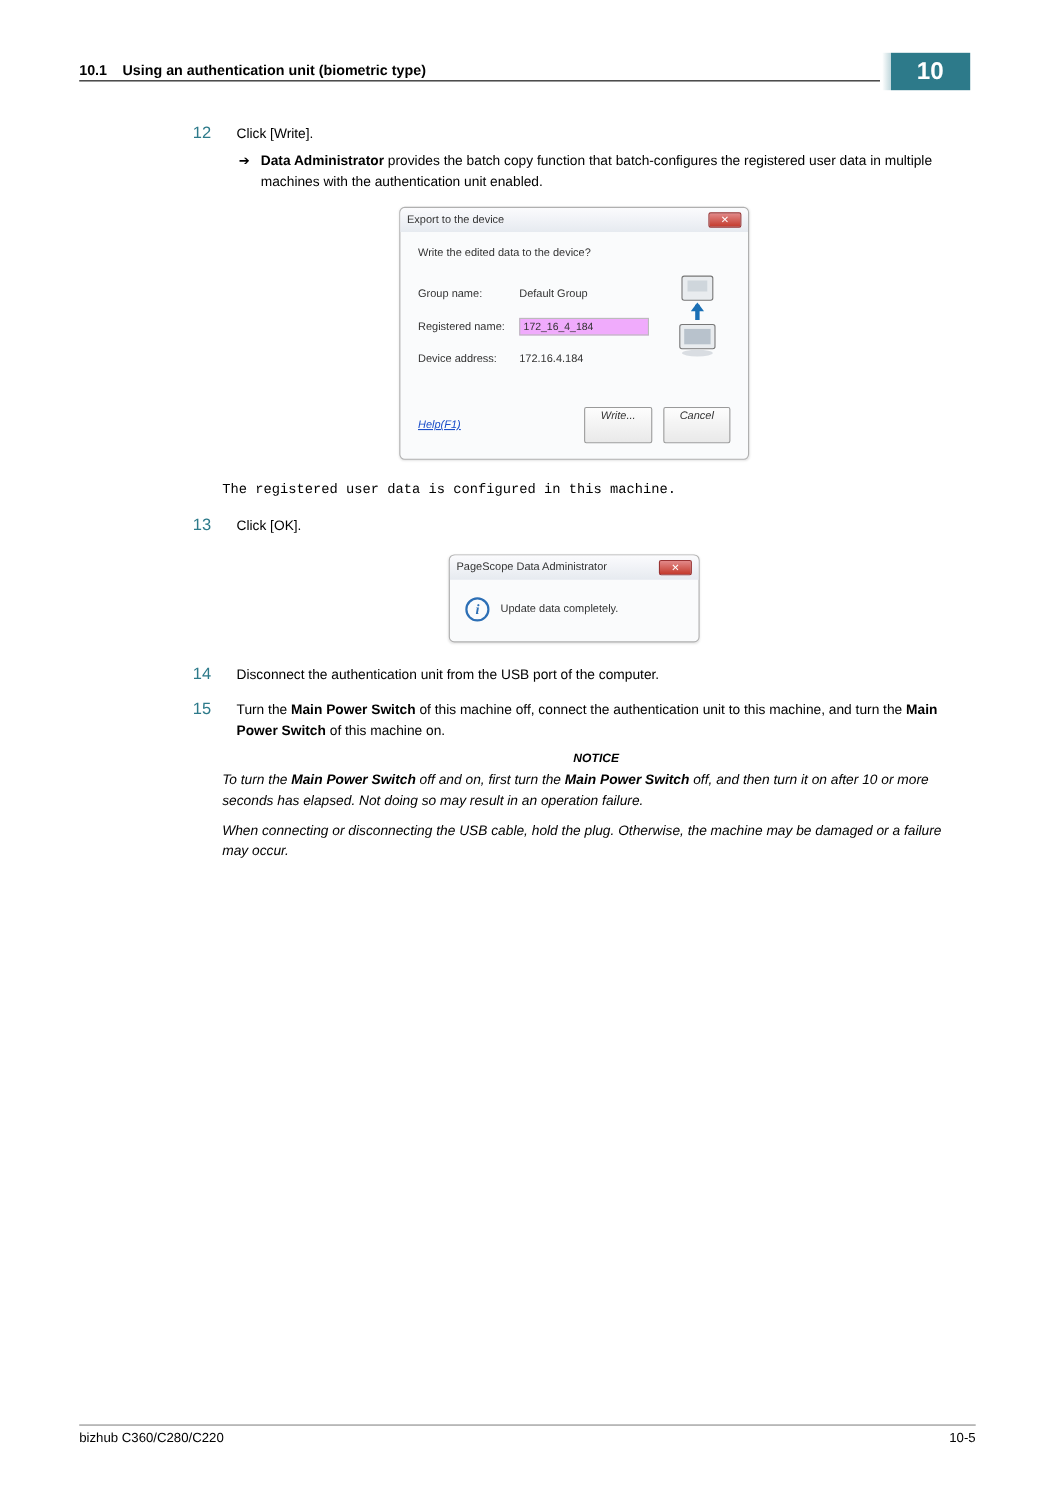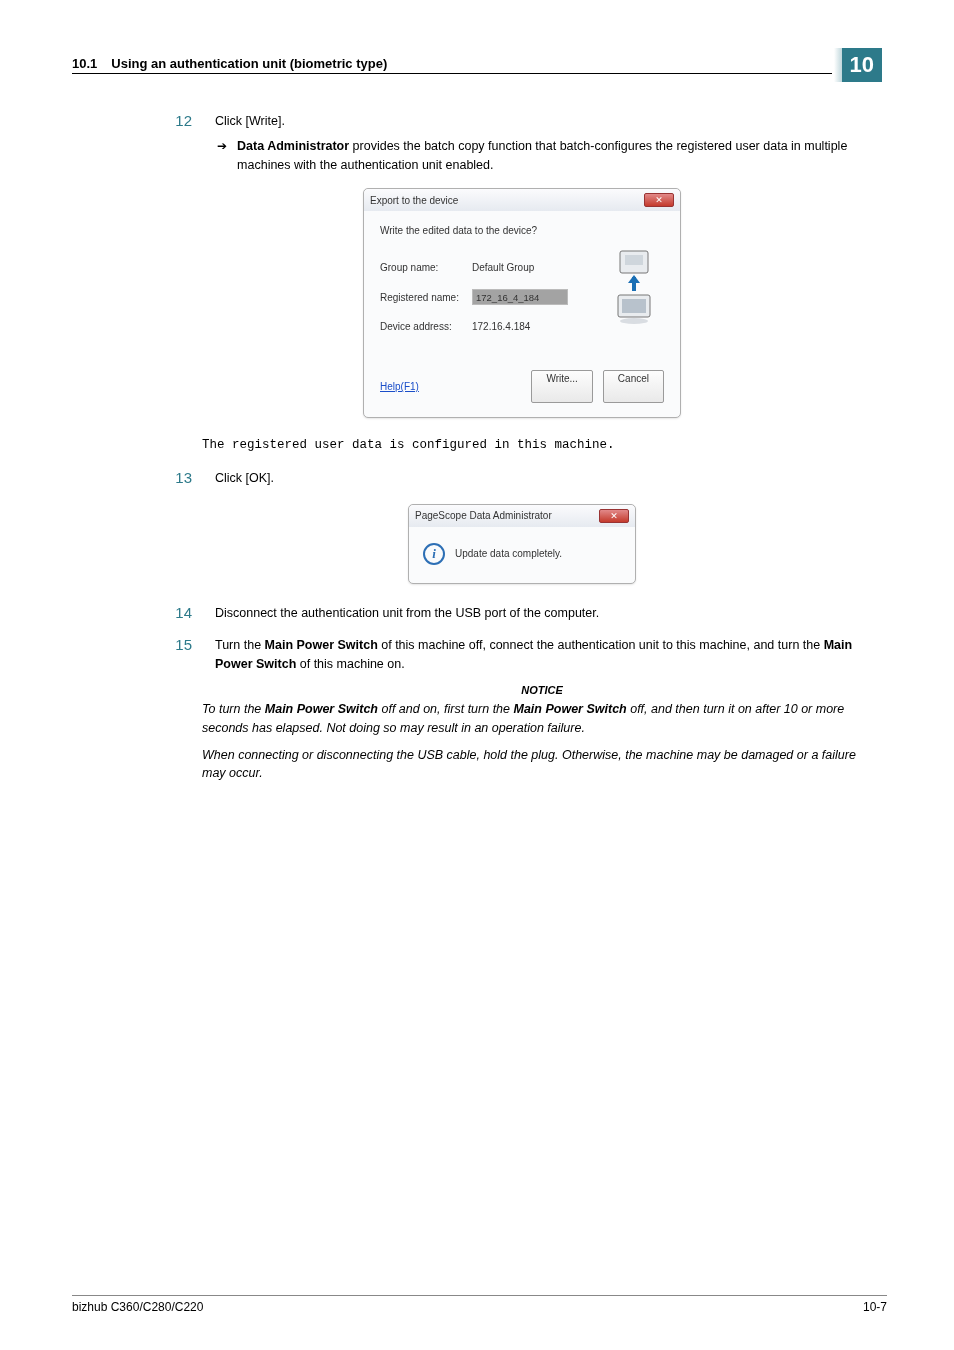--- a/index.html
+++ b/index.html
@@ -2,21 +2,21 @@
 <html><head>
 <meta charset="utf-8">
 <style>
 * { box-sizing: border-box; margin: 0; padding: 0; }
 body { font-family: Arial, Helvetica, sans-serif; background: #fff; width: 954px; margin: 0 auto; color: #000; }
 .page { padding: 48px 72px 40px 72px; position: relative; min-height: 1350px; }
 .header { display: flex; align-items: center; margin-bottom: 28px; }
 .header-line { border-bottom: 1.5px solid #000; flex: 1; display: flex; align-items: flex-end; padding-bottom: 2px; }
 .section-num { font-size: 13px; font-weight: bold; margin-right: 14px; }
 .section-title { font-size: 13px; font-weight: bold; }
-.chapter-badge { background: #2d7a8a; color: #fff; font-size: 22px; font-weight: bold; padding: 4px 8px; margin-left: 10px; position: relative; }
+.chapter-badge { background: #2d7a8a; color: #fff; font-size: 22px; font-weight: bold; padding: 4px 24px; margin-left: 10px; position: relative; }
 .chapter-badge::before { content: ""; position: absolute; left: -8px; top: 0; bottom: 0; width: 8px; background: linear-gradient(to right, rgba(255,255,255,0) 0%, #2d7a8a 100%); opacity: 0.3; }
 .content { margin-left: 90px; font-size: 12.5px; line-height: 1.5; }
 .step { display: flex; margin-bottom: 6px; }
 .step-num { color: #2d7a8a; font-size: 15px; font-weight: normal; width: 30px; flex-shrink: 0; text-align: right; margin-right: 23px; }
 .step-body { flex: 1; padding-top: 2px; }
 .sub-item { display: flex; margin-top: 6px; margin-left: 0; }
 .arrow { color: #000; font-size: 12px; margin-right: 10px; margin-left: 2px; flex-shrink: 0; }
 .notice-block { margin-left: 40px; margin-top: 8px; }
 .notice-title { font-style: italic; font-weight: bold; font-size: 11px; text-align: center; }
 .notice-text { font-style: italic; font-size: 12.5px; line-height: 1.5; margin-top: 2px; }
@@ -25,24 +25,24 @@
 
 .dialog { display: inline-block; text-align: left; border: 1px solid #b0b0b0; border-radius: 5px; background: #fafbfc; font-family: Tahoma, Arial, sans-serif; font-size: 10px; color: #333; box-shadow: 0 1px 2px rgba(0,0,0,0.1); }
 .d-title { height: 22px; display: flex; align-items: center; padding: 0 6px; justify-content: space-between; background: linear-gradient(#fbfbfd, #e6eaf0); border-radius: 5px 5px 0 0; gap: 40px; }
 .d-close { width: 30px; height: 14px; background: linear-gradient(#e28989, #c43a2c); border: 1px solid #933; border-radius: 2px; color: #fff; font-size: 9px; text-align: center; line-height: 12px; }
 .d-body { padding: 12px 16px 14px 16px; }
 
 .d1 { width: 318px; }
 .d1 .q-row { margin-bottom: 22px; font-size: 10px; }
 .d1 .row { display: flex; align-items: center; margin-bottom: 14px; }
 .d1 .lbl { width: 92px; font-size: 10px; }
-.d1 .val-input { width: 96px; height: 16px; border: 1px solid #bbb; background: #a3a3a3; font-size: 9.5px; padding: 0 3px; line-height: 16px; }
+.d1 .val-input { width: 118px; height: 16px; border: 1px solid #bbb; background: #f0abfc; font-size: 9.5px; padding: 0 3px; line-height: 16px; }
 .d1 .val-text { font-size: 10px; }
 .d1 .icon-area { position: absolute; right: 22px; top: 58px; width: 48px; }
-.d1 .btn-row { display: flex; justify-content: space-between; align-items: center; margin-top: 36px; }
+.d1 .btn-row { display: flex; justify-content: space-between; align-items: center; margin-top: 36px; font-style: italic; }
 .d1 .help-link { color: #1a4ec9; text-decoration: underline; font-size: 10px; }
 .d1 .btns { display: flex; gap: 10px; }
 .win-btn { border: 1px solid #9a9a9a; background: linear-gradient(#fdfdfd, #e9e9e9); border-radius: 2px; font-size: 10px; height: 33px; padding: 0 14px; line-height: 16px; }
 .d1-wrap { position: relative; }
 
 .d2 { width: 228px; }
 .d2 .d-body { padding: 16px 14px 0 14px; }
 .d2 .msg-row { display: flex; align-items: center; gap: 10px; margin-bottom: 18px; }
 .d2 .info-icon { width: 22px; height: 22px; border-radius: 50%; border: 2px solid #2d6fb5; color: #2d6fb5; font-weight: bold; font-size: 13px; text-align: center; line-height: 18px; font-family: Georgia, serif; font-style: italic; }
 .d2 .btn-area { border-top: 1px solid #dcdcdc; padding: 8px 12px; text-align: right; background: #f2f2f2; margin: 0 -14px; border-radius: 0 0 5px 5px; }
@@ -160,15 +160,15 @@
       <div class="notice-text">
         <span>To turn the </span><b>Main Power Switch</b><span> off and on, first turn the </span><b>Main Power Switch</b><span> off, and then turn it on after 10 or more seconds has elapsed. Not doing so may result in an operation failure.</span>
       </div>
       <div class="notice-text" style="margin-top:8px;">When connecting or disconnecting the USB cable, hold the plug. Otherwise, the machine may be damaged or a failure may occur.</div>
     </div>
 
   </div>
 
   <div class="footer">
     <span>bizhub C360/C280/C220</span>
-    <span>10-7</span>
+    <span>10-5</span>
   </div>
 </div>
 
 </body></html>

